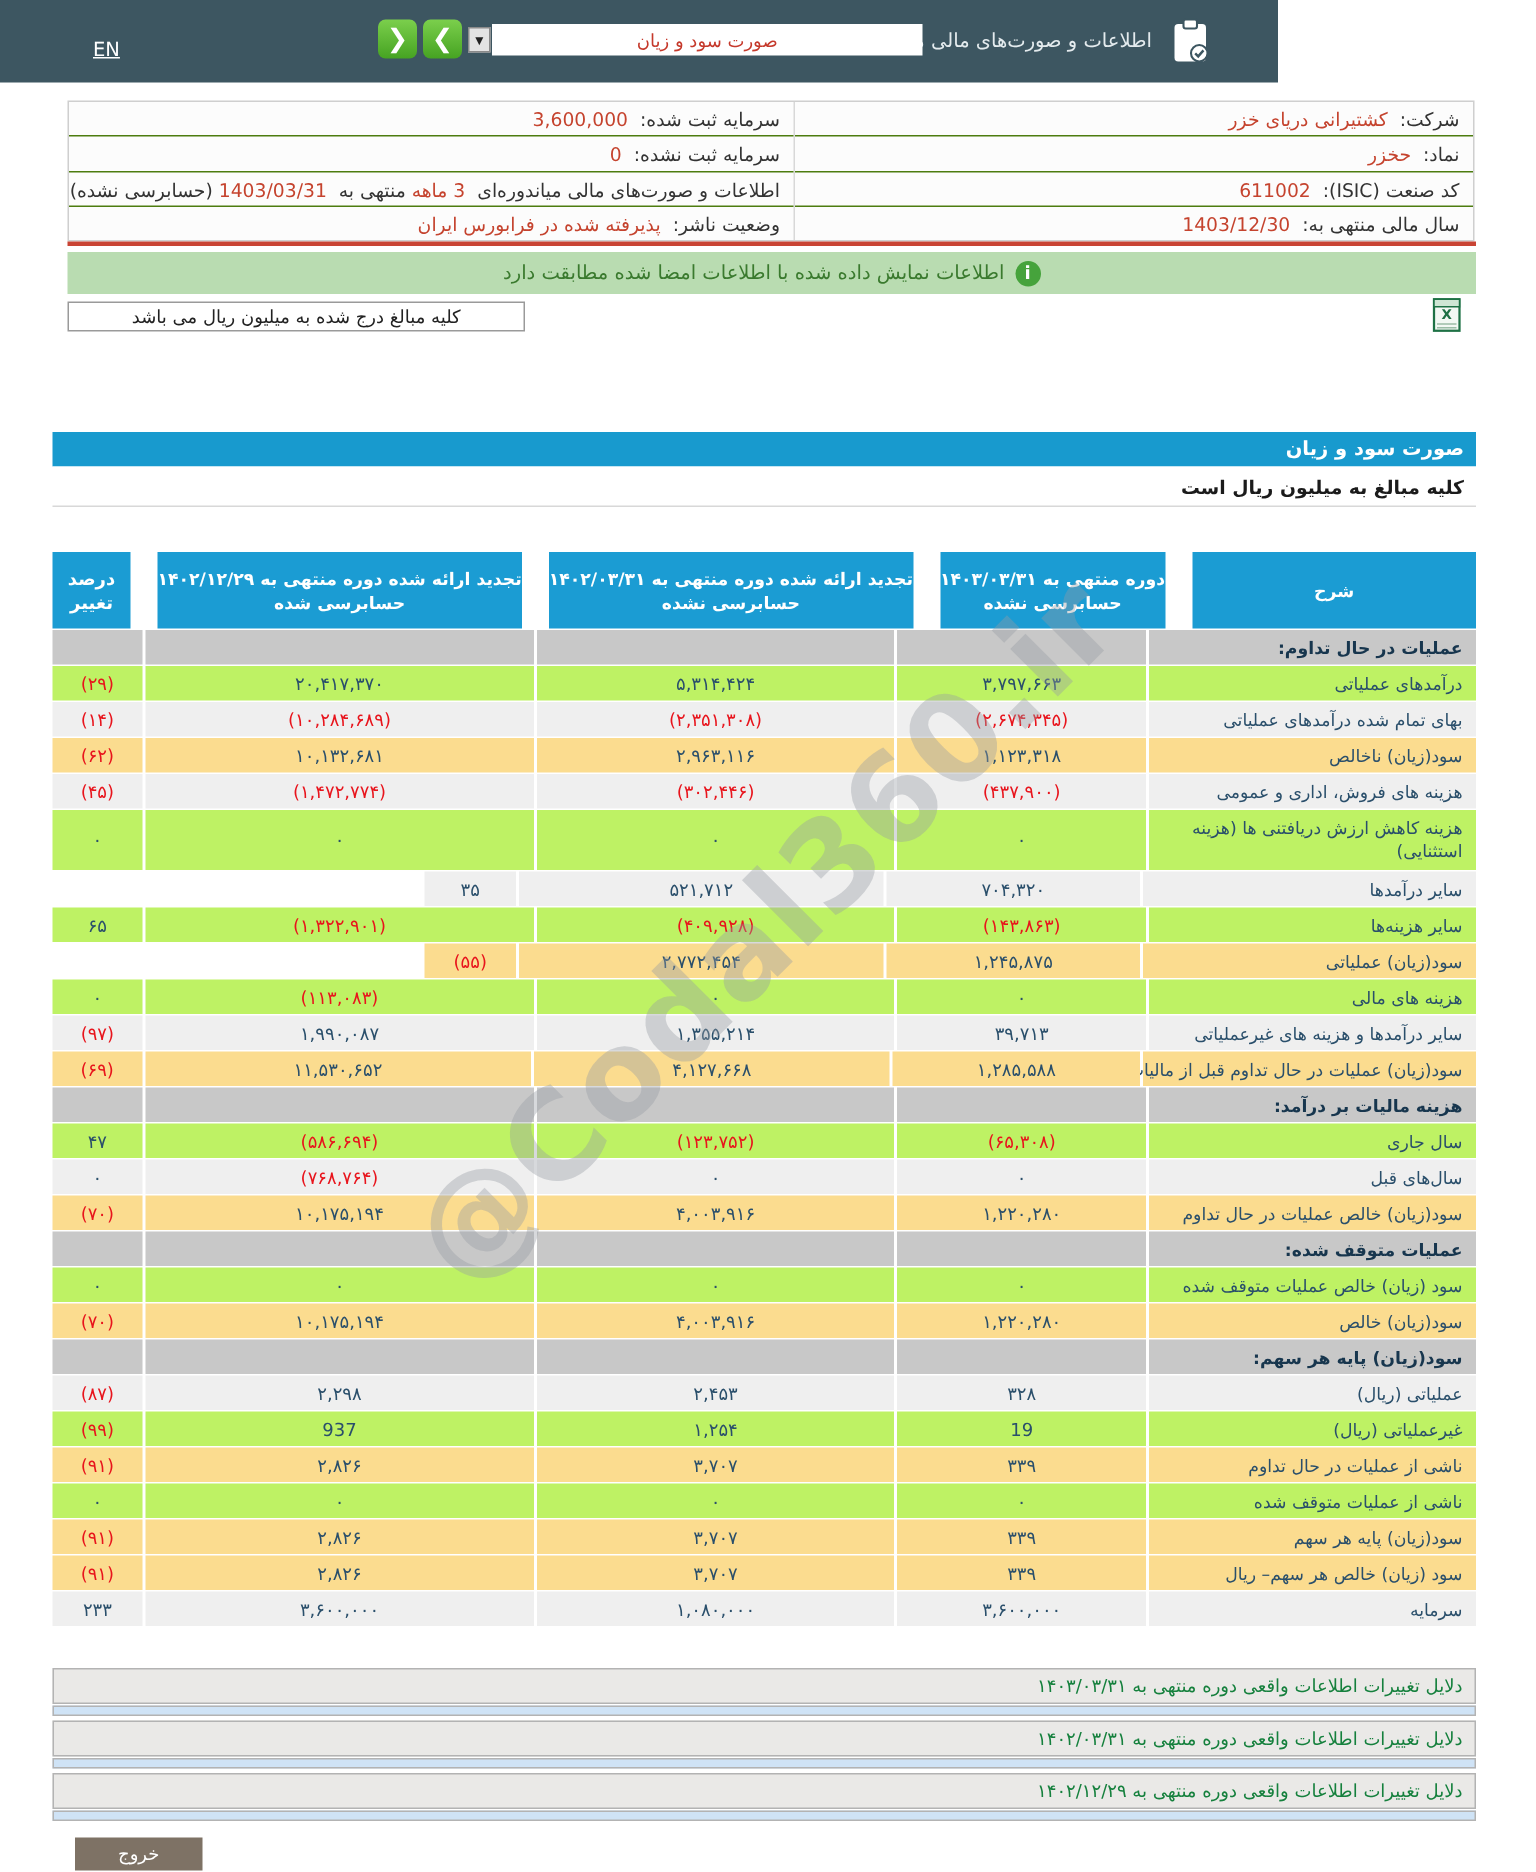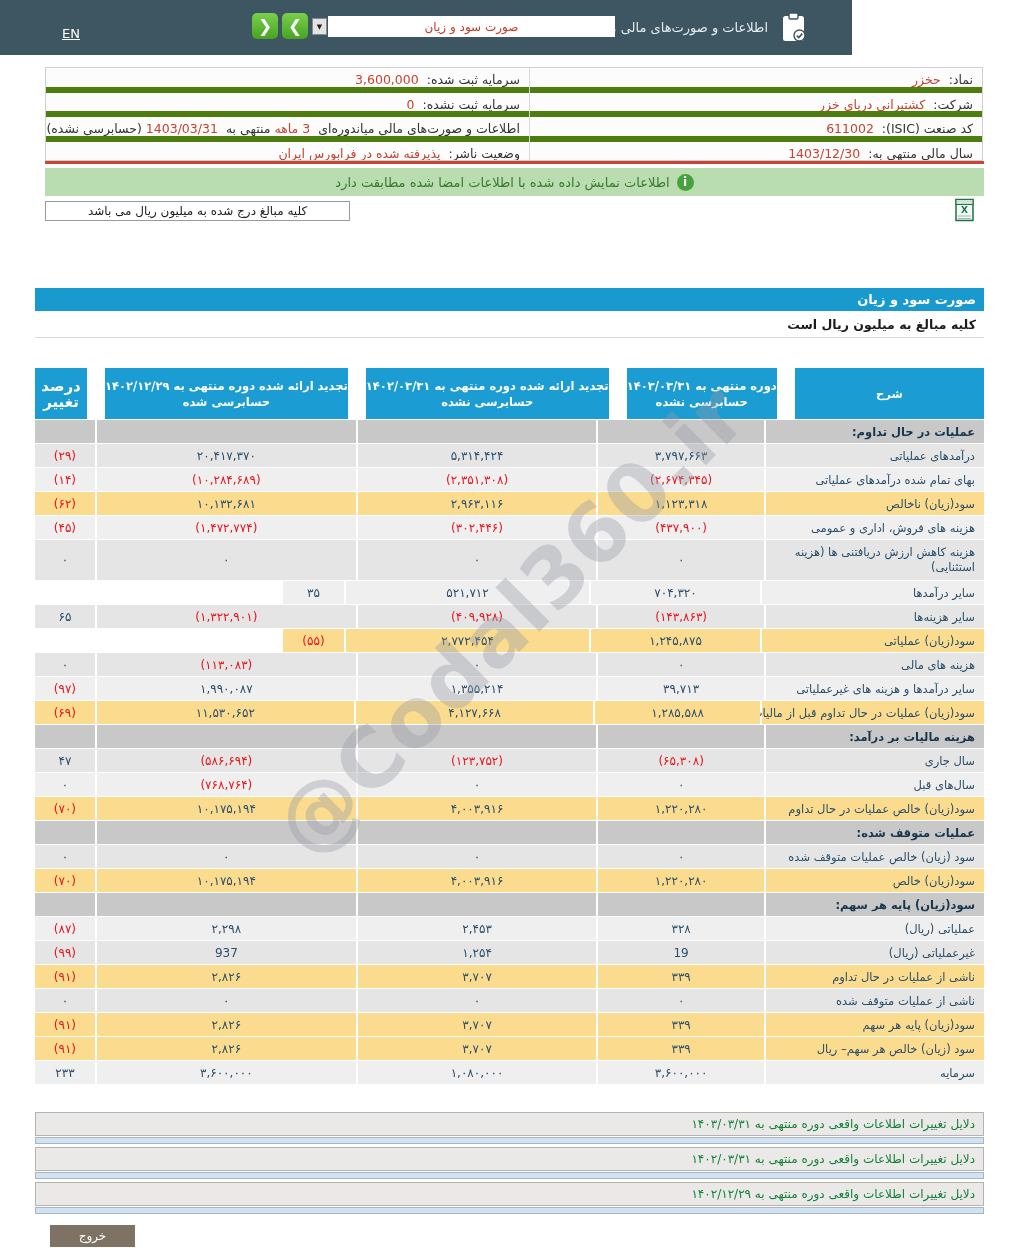--- a/index.html
+++ b/index.html
@@ -19,21 +19,21 @@
     background:linear-gradient(#7bcf4c,#46a322);color:#fff;font-size:17px;font-weight:bold;
     display:flex;align-items:center;justify-content:center;cursor:pointer}
   .btn-prev{right:574px}.btn-next{right:544px}
   
   .info-panel{position:absolute;top:67px;left:45px;width:938px;height:94px;background:#fcfcfc;
     border:1px solid #cfcfcf;display:flex;box-sizing:border-box}
   .info-col{display:flex;flex-direction:column}
   .info-col.rightc{width:452px;border-left:1px solid #d8d8d8}
   .info-col.leftc{flex:1}
   .irow{height:23px;line-height:23px;padding-right:9px;font-size:12.5px;color:#333;
-    border-bottom:6px solid #4d7c0f;white-space:nowrap;overflow:hidden}
+    border-bottom:1px solid #4d7c0f;white-space:nowrap;overflow:hidden}
   .irow:last-child{border-bottom:none}
   .ival{color:#c5432e;margin-right:4px}
   .red-divider{position:absolute;top:161px;left:45px;width:939px;height:3px;background:#c94434}
   
   .banner{position:absolute;top:168px;left:45px;width:939px;height:28px;background:#b9dcb1;
     display:flex;align-items:center;justify-content:center;gap:7px}
   .banner-text{font-size:13px;color:#3a7a2e}
   .info-icon{width:17px;height:17px;border-radius:50%;background:#46a33c;color:#fff;
     font-size:12px;font-weight:bold;display:flex;align-items:center;justify-content:center}
   .units-box{position:absolute;top:201px;left:45px;width:305px;height:20px;border:1px solid #9a9a9a;
@@ -46,27 +46,27 @@
   .stmt-note{position:absolute;top:311px;left:35px;width:949px;height:27px;background:#fff;
     border-bottom:1px solid #d8d8d8;font-size:12.5px;font-weight:bold;color:#1b1b1b;
     line-height:27px;padding-right:8px;box-sizing:border-box}
   
   .table-wrap{position:absolute;top:368px;left:35px;width:949px}
   .thead{display:flex;gap:18px}
   .hcell{background:#1b9cd3;color:#fff;font-weight:bold;display:flex;flex-direction:column;
     justify-content:center;align-items:center;height:51px;box-sizing:border-box;text-align:center}
   .hcell .l1,.hcell .l2{font-size:11.5px;white-space:nowrap;line-height:16px}
   .c-label{width:222px}.c-v1{width:169px}.c-v2{width:243px}.c-v3{width:264px}.c-chg{width:61px}
-  .hcell.c-chg{font-size:15px;white-space:normal;line-height:16px;padding:0 0}
+  .hcell.c-chg{font-size:12px;white-space:normal;line-height:16px;padding:0 0}
   .trow{display:flex;gap:2px;margin-top:1px}
   .cell{height:23px;display:flex;align-items:center;justify-content:center;font-size:12px;
     color:#2a4f6b;box-sizing:border-box;direction:ltr}
   .cell.c-label{justify-content:flex-start;direction:rtl;padding-right:9px;font-size:11.5px;
     white-space:nowrap;overflow:visible}
-  .bg-blue{background:#e5e5e5}.bg-white{background:#efefef}
+  .bg-blue{background:#bef264}.bg-white{background:#efefef}
   .bg-yellow{background:#fbdc8f}.bg-section{background:#c8c8c8}
   .sec-label{font-weight:bold;color:#17364e;font-size:12px}
   .neg{color:#e8141c}
   .trow.tall .cell{height:40px}
   .trow.tall .cell.c-label{white-space:normal;line-height:15px}
   
   .watermark{position:absolute;top:555px;left:215px;width:590px;height:130px;z-index:6;
     display:flex;align-items:center;justify-content:center;pointer-events:none;
     transform:rotate(-45deg);font-size:82px;font-weight:bold;color:rgba(150,156,162,.38);
     white-space:nowrap;direction:ltr;letter-spacing:1px}
@@ -94,26 +94,26 @@
   <span class="tb-title">اطلاعات و صورت‌های مالی میاندوره‌ای</span>
   <div class="tb-select">صورت سود و زیان</div>
   <div class="tb-arrow">▼</div>
   <div class="tb-btn btn-prev">❮</div>
   <div class="tb-btn btn-next">❯</div>
 </div>
 
 <div class="info-panel">
   <div class="info-col rightc">
     <div class="irow">
+      <span>شرکت:</span>
+      <span class="ival">کشتیرانی دریای خزر</span>
+    </div>
+    <div class="irow">
       <span>نماد:</span>
       <span class="ival">حخزر</span>
-    </div>
-    <div class="irow">
-      <span>شرکت:</span>
-      <span class="ival">کشتیرانی دریای خزر</span>
     </div>
     <div class="irow">
       <span>کد صنعت (ISIC):</span>
       <span class="ival">611002</span>
     </div>
     <div class="irow">
       <span>سال مالی منتهی به:</span>
       <span class="ival">1403/12/30</span>
     </div>
   </div>

